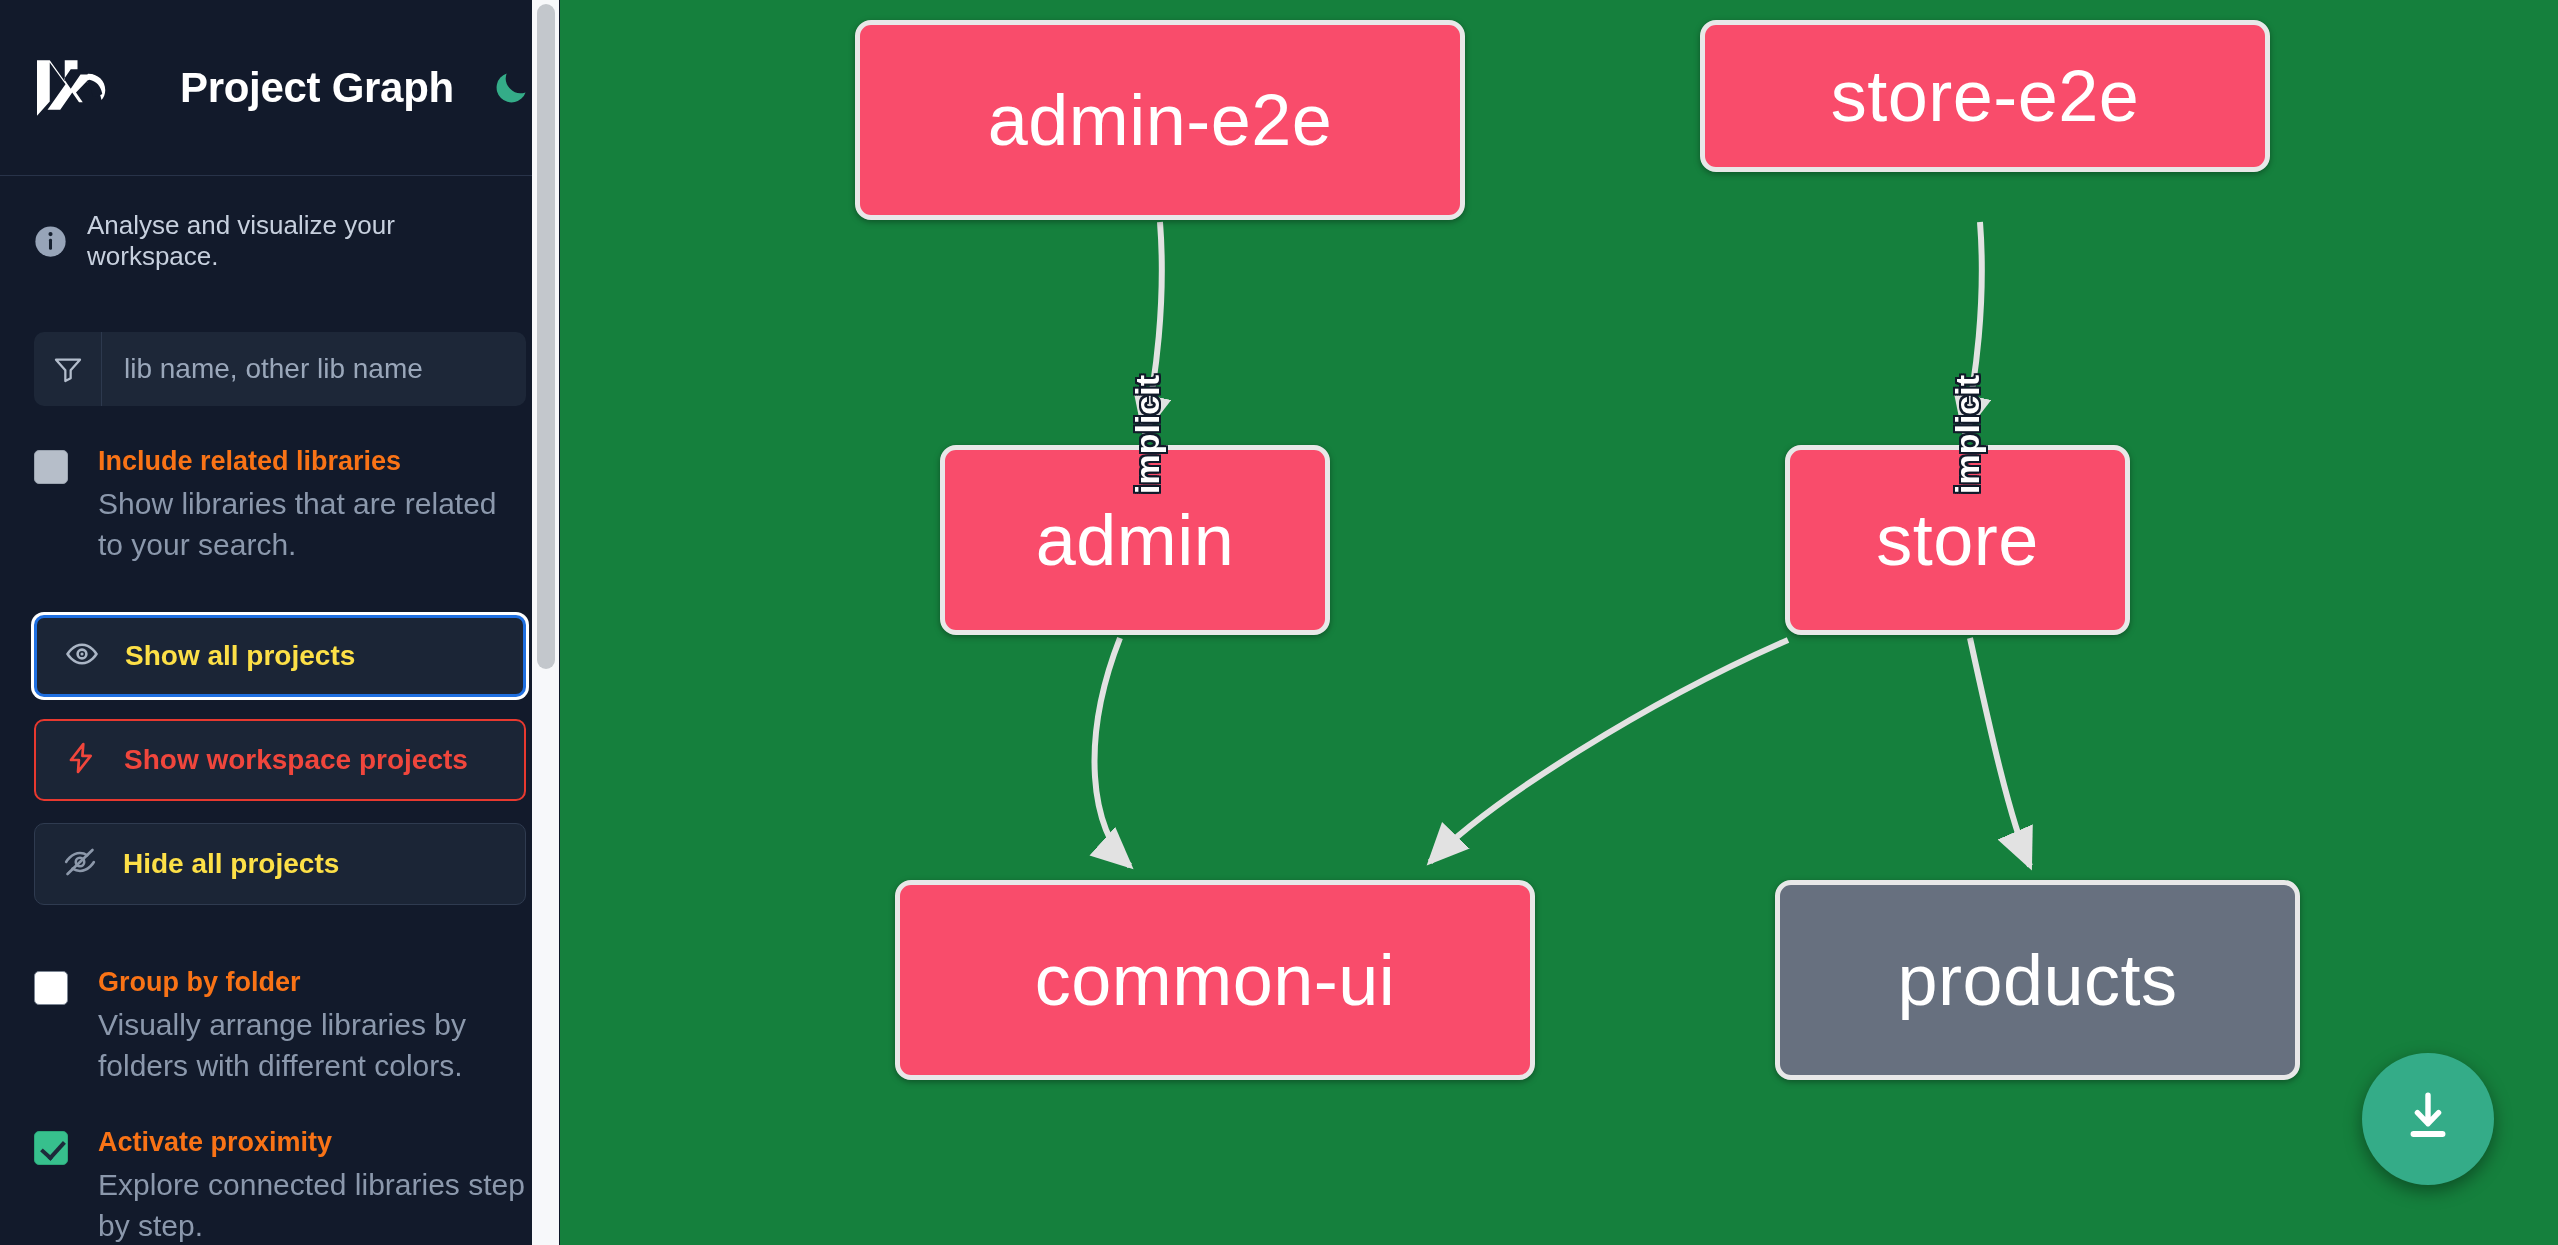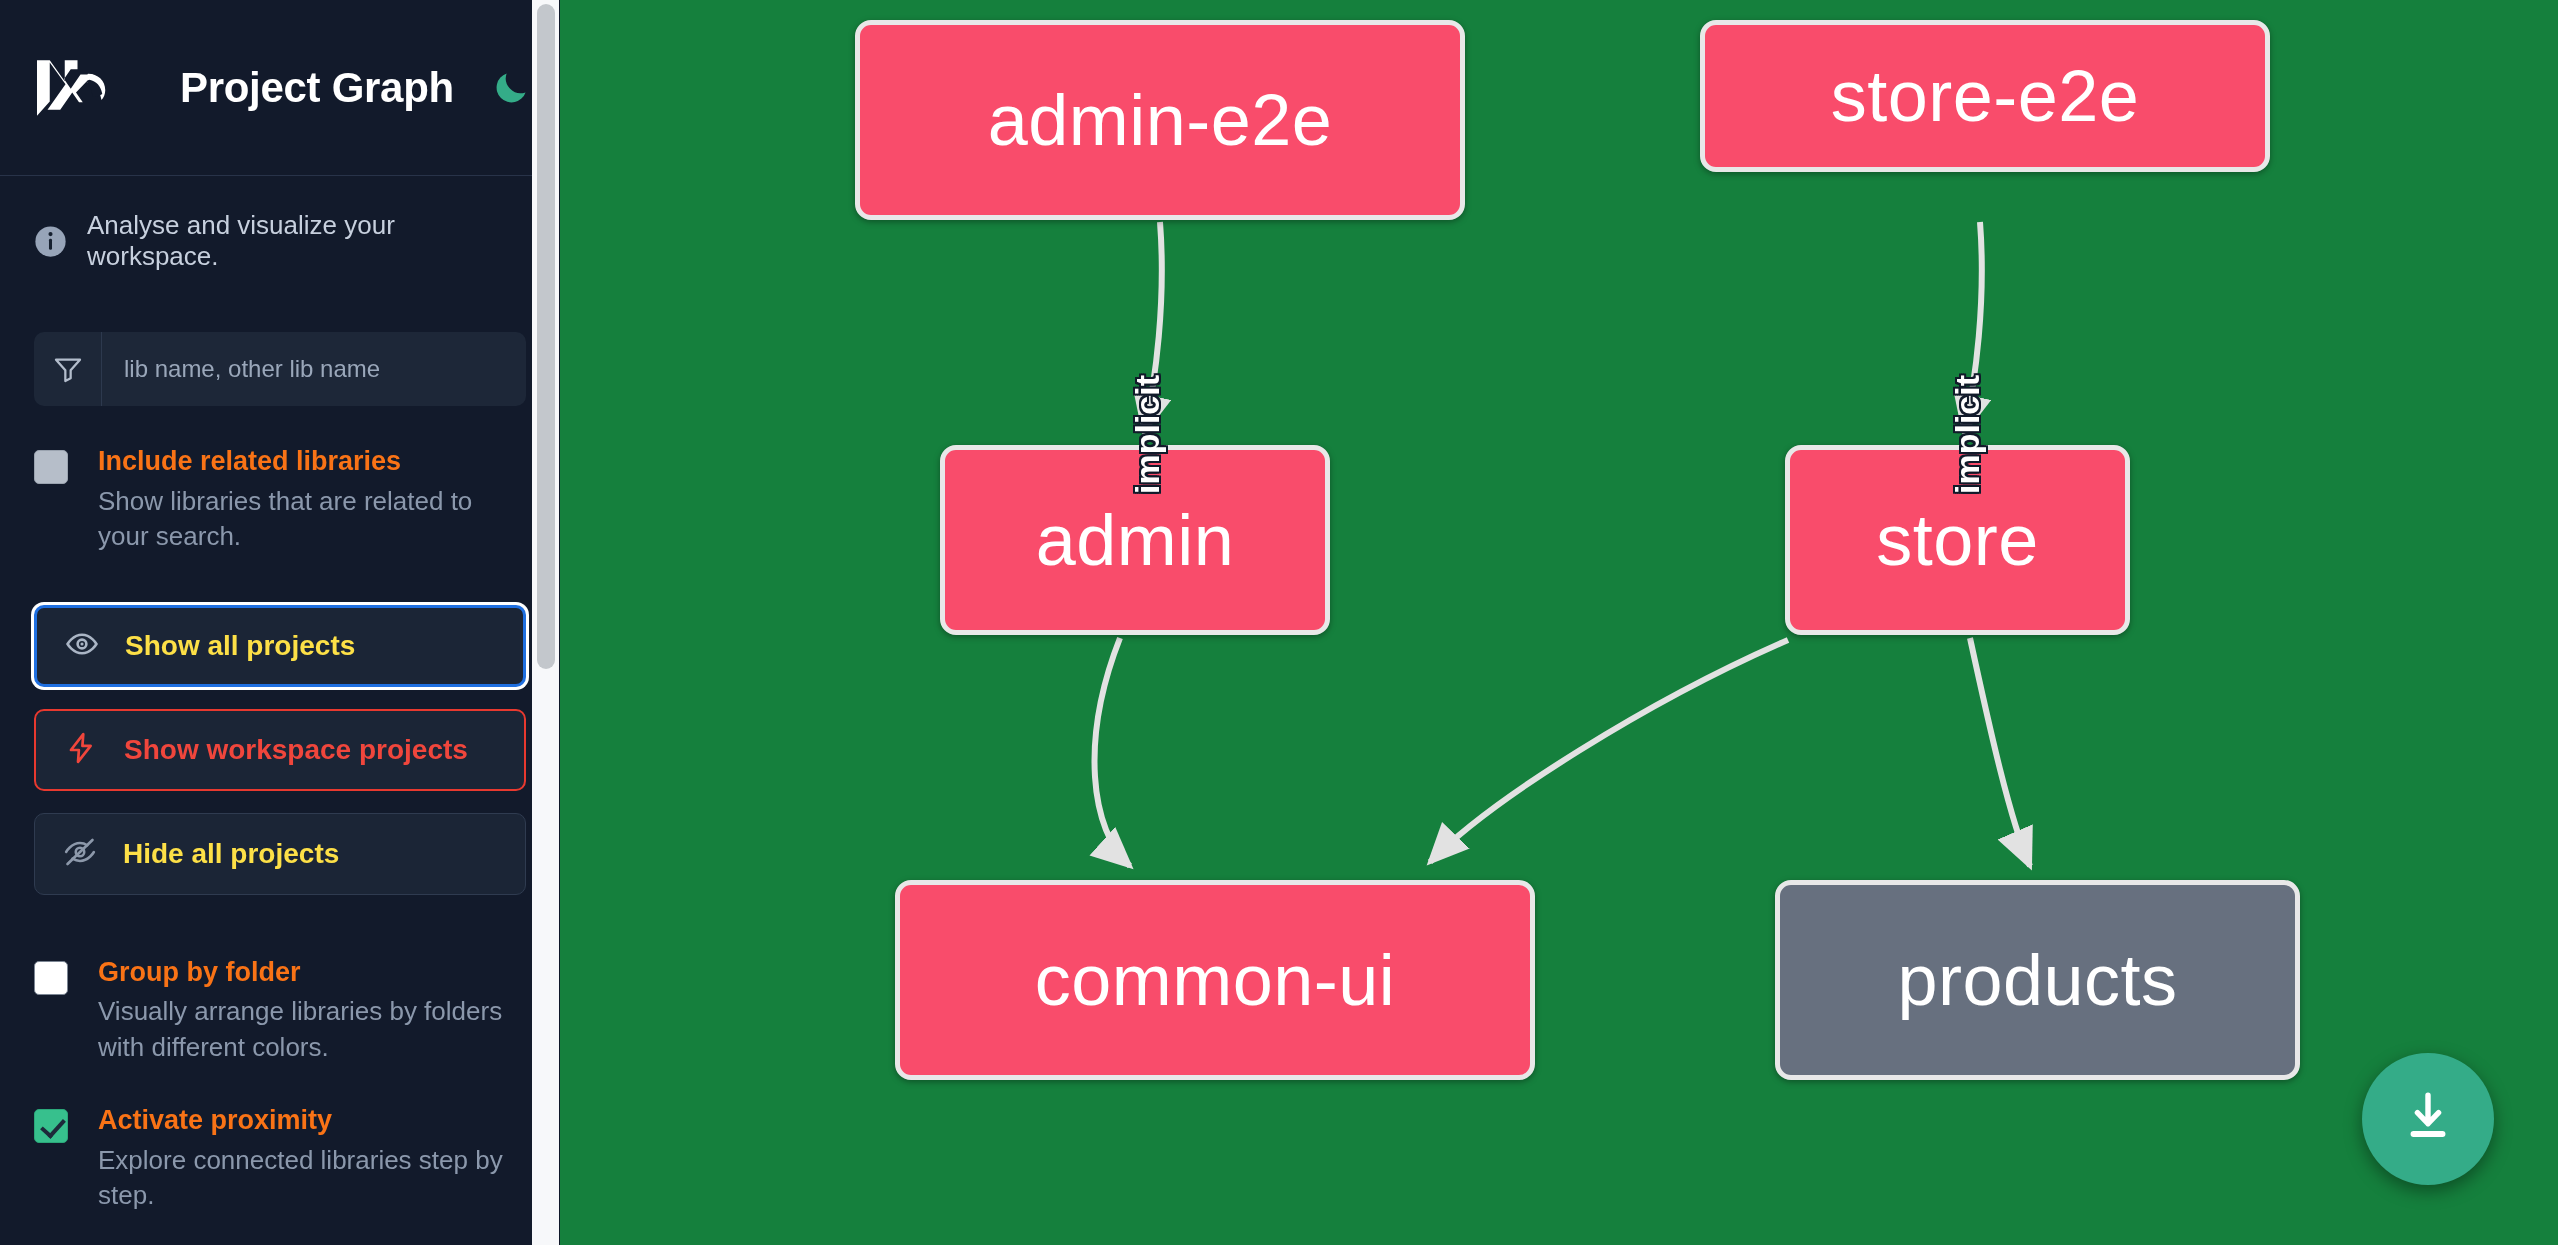--- a/index.html
+++ b/index.html
@@ -55,34 +55,34 @@
     overflow: hidden;
   }
   .search-icon-box {
     width: 68px; display: flex; align-items: center; justify-content: center;
     border-right: 1px solid #2d394e;
     flex: 0 0 68px;
   }
   .search-input {
     flex: 1 1 auto;
     background: transparent; border: none; outline: none;
-    color: #cfd7e3; font-size: 24px;
+    color: #cfd7e3; font-size: 28px;
     font-family: "Liberation Sans", sans-serif;
     padding: 0 22px;
   }
   .search-input::placeholder { color: #9aa7ba; }
 
   .opt-row { display: flex; padding: 40px 34px 0 34px; }
   .opt-box-col { flex: 0 0 56px; padding-top: 4px; }
   .opt-text-col { flex: 1 1 auto; padding-left: 8px; }
   .opt-title {
     color: #f97316; font-size: 27px; font-weight: 700; line-height: 1.18;
   }
   .opt-desc {
-    color: #8b98ac; font-size: 26px; line-height: 1.36; margin-top: 6px;
+    color: #8b98ac; font-size: 30px; line-height: 1.36; margin-top: 6px;
     max-width: 430px;
   }
   .cb {
     width: 34px; height: 34px; border-radius: 5px;
     display: inline-block; position: relative; cursor: pointer;
   }
   .cb.grey { background: #b6bec9; border: 1px solid #9aa3af; }
   .cb.white { background: #ffffff; border: 1px solid #7c8694; }
   .cb.green { background: #37c08d; border: 1px solid #2ba87a; }
   .cb.green::after {

